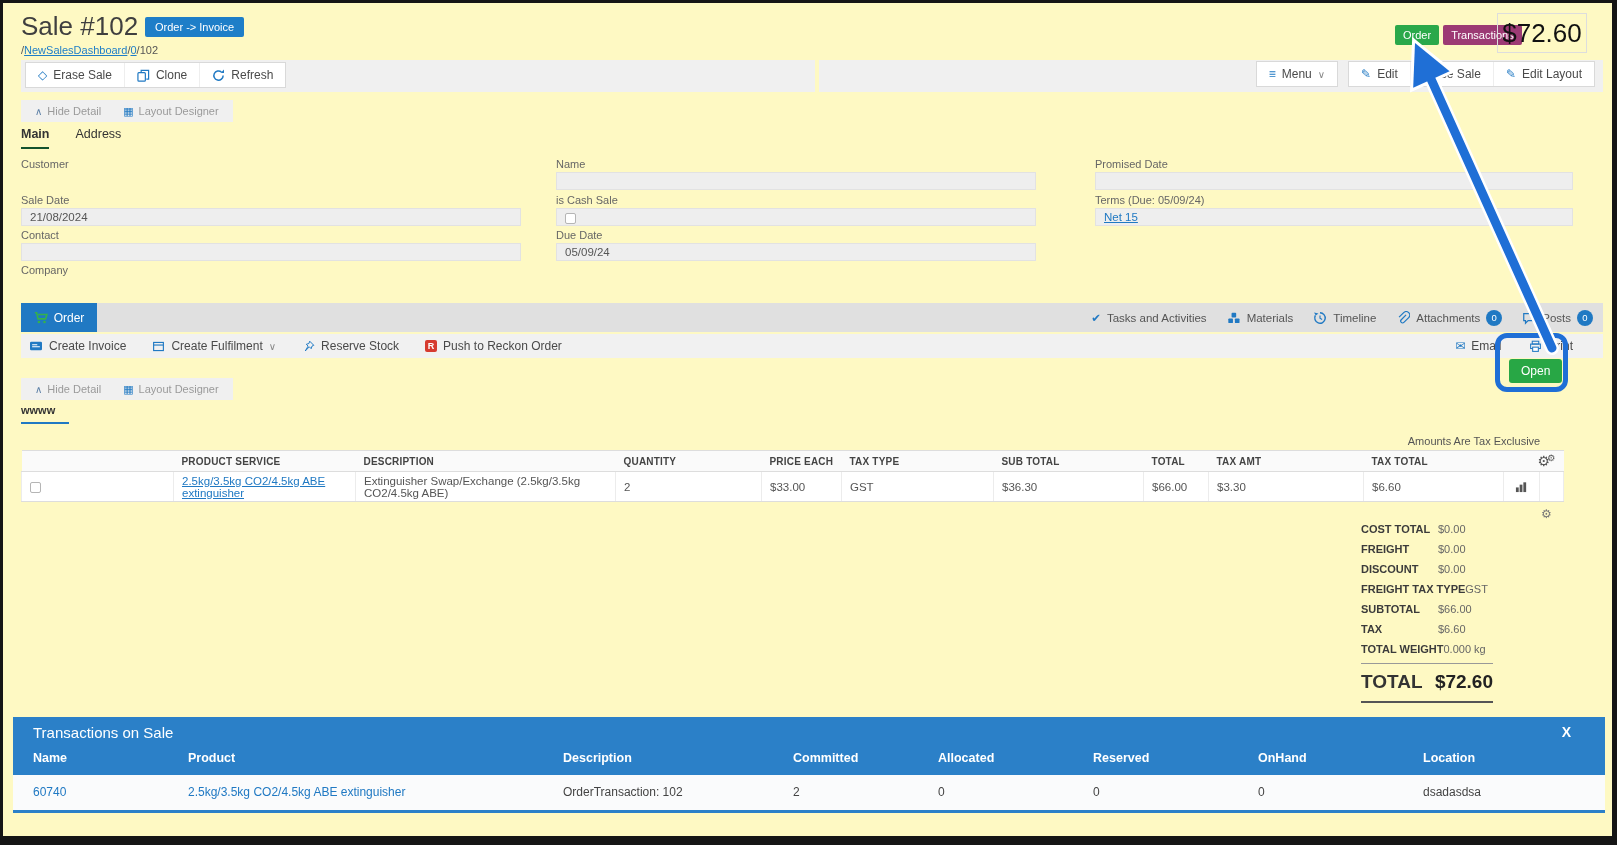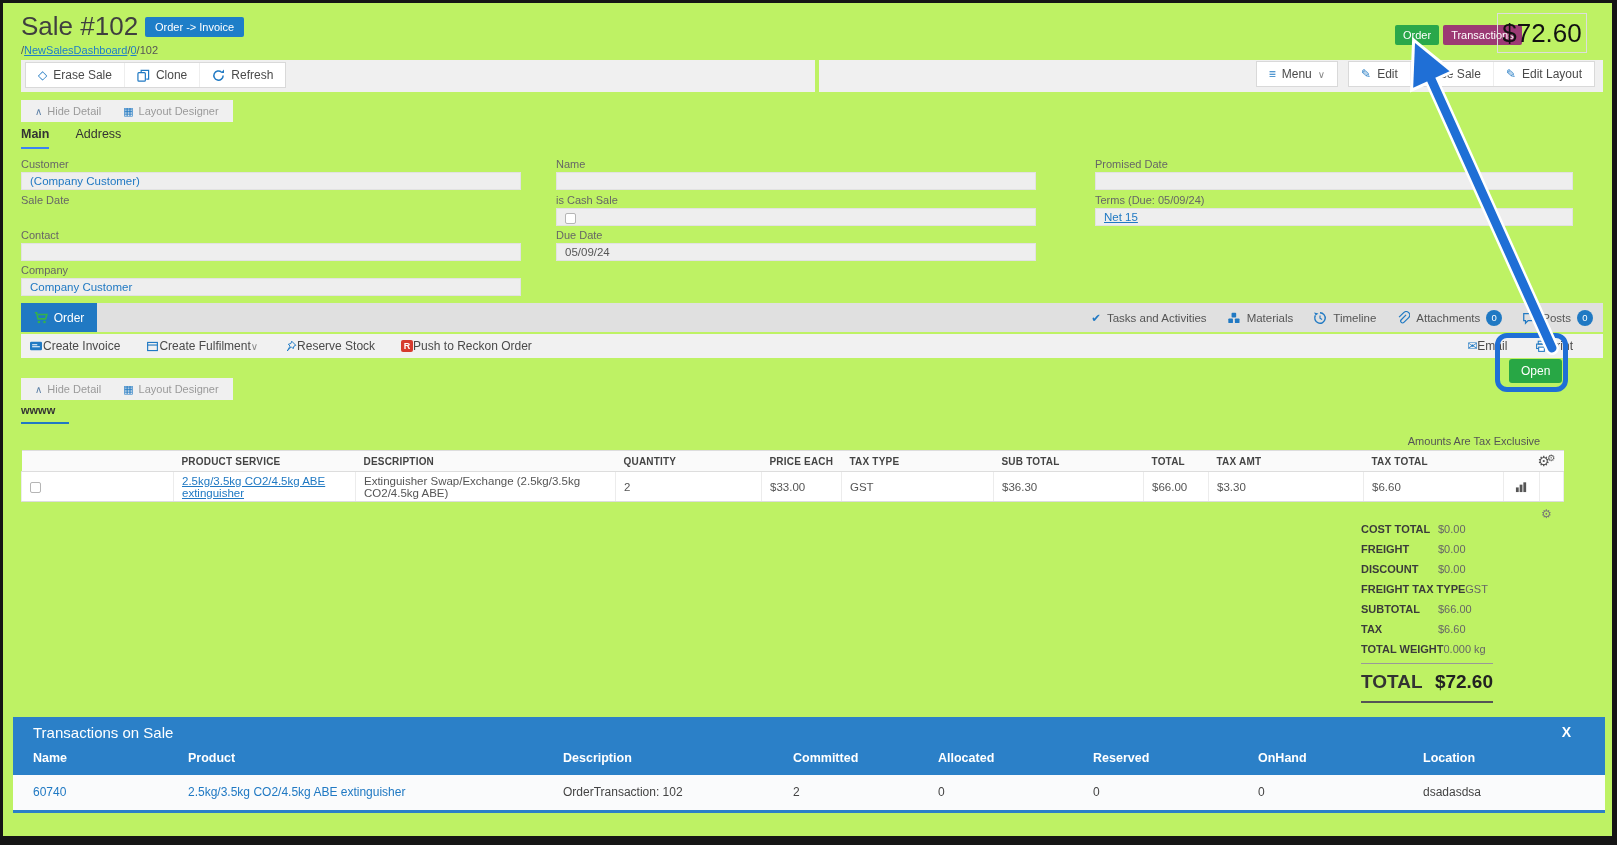--- a/index.html
+++ b/index.html
@@ -1,18 +1,18 @@
 <!DOCTYPE html>
 <html><head>
 <meta charset="utf-8">
 <style>
   * { margin:0; padding:0; box-sizing:border-box; }
   html,body { background:#fff; }
   body { font-family:"Liberation Sans","DejaVu Sans",sans-serif; color:#444; }
-  .page { position:relative; width:1617px; height:845px; background:#bef264; overflow:hidden;
+  .page { position:relative; width:1617px; height:845px; background:#fef9c3; overflow:hidden;
           border:3px solid #151515; border-right-width:5px; border-bottom-width:9px; }
 
   
   .page-title { position:absolute; left:18px; top:8px; font-size:26px; color:#3f3f3f; }
   .flow-badge { position:absolute; left:142px; top:14px; background:#1e7ec8; color:#fff;
                 font-size:11px; padding:4px 10px; border-radius:2px; }
   .breadcrumb { position:absolute; left:18px; top:41px; font-size:11px; color:#555; }
   .breadcrumb a { color:#1e7ec8; text-decoration:underline; cursor:pointer; }
   .top-badges { position:absolute; left:1392px; top:22px; display:flex; gap:4px; }
   .badge-order { background:#2aa84a; color:#fff; font-size:11px; padding:4px 8px; border-radius:2px; }
@@ -33,21 +33,21 @@
   .grp { display:flex; background:#fff; border:1px solid #d9d9d9; }
 
   
   .detail-bar { position:absolute; left:18px; height:22px; background:#f0f0f0; display:inline-flex;
                 align-items:center; gap:22px; padding:0 14px; }
   .detail-btn { font-size:11px; color:#9a9a9a; display:flex; align-items:center; gap:5px; cursor:pointer; white-space:nowrap; }
   .detail-ic { color:#5b7fa6; font-size:10px; }
   .grid-ic { color:#2079c3; font-size:11px; }
   .tabs { position:absolute; left:18px; top:124px; display:flex; gap:26px; font-size:12.5px; color:#333; }
   .tab { padding-bottom:6px; cursor:pointer; }
-  .tab.active { border-bottom:2px solid #3b82f6; font-weight:bold; }
+  .tab.active { border-bottom:2px solid #14532d; font-weight:bold; }
 
   
   .f-label { position:absolute; font-size:11px; color:#666; }
   .f-field { position:absolute; height:18px; background:#eee; border:1px solid #e2e2e2; font-size:11.5px;
              line-height:16px; padding-left:8px; color:#555; }
   .f-field.link { color:#2079c3; cursor:pointer; }
   .cb { display:inline-block; width:11px; height:11px; border:1px solid #b5b5b5; background:#fff;
         border-radius:2px; vertical-align:middle; }
   .f-field .cb { margin-top:2px; }
 
@@ -57,21 +57,21 @@
   .order-tab { width:76px; height:29px; background:#2079c3; color:#fff; font-size:12px; display:flex;
                align-items:center; justify-content:center; gap:6px; cursor:pointer; }
   .ob-links { margin-left:auto; display:flex; align-items:center; gap:20px; padding-right:10px; }
   .ob-link { display:flex; align-items:center; gap:6px; font-size:11.5px; color:#555; cursor:pointer; white-space:nowrap; }
   .count-badge { background:#2079c3; color:#fff; font-size:9.5px; width:16px; height:16px; border-radius:50%;
                  display:inline-flex; align-items:center; justify-content:center; }
   .action-bar { position:absolute; left:18px; top:331px; width:1582px; height:24px; background:#f1f1f1;
                 display:flex; align-items:center; }
   .ab-left { display:flex; gap:26px; padding-left:8px; }
   .ab-right { margin-left:auto; display:flex; gap:28px; padding-right:30px; }
-  .ab-item { display:flex; align-items:center; font-size:12px; color:#4a4a4a; cursor:pointer; white-space:nowrap; }
+  .ab-item { display:flex; align-items:center; gap:6px; font-size:12px; color:#4a4a4a; cursor:pointer; white-space:nowrap; }
   .reckon-ic { width:12px; height:12px; background:#d63b2f; color:#fff; font-size:9px; font-weight:bold;
                border-radius:2px; display:inline-flex; align-items:center; justify-content:center; }
   .open-btn { position:absolute; left:1506px; top:356px; background:#28a745; color:#fff; font-size:12px;
               padding:5px 12px; border-radius:3px; cursor:pointer; z-index:30; }
 
   .line-tab { position:absolute; left:18px; top:401px; font-size:11px; font-weight:bold; color:#333; }
   .line-tab-underline { position:absolute; left:18px; top:419px; width:48px; height:2px; background:#2079c3; }
 
   .tax-excl { position:absolute; left:1380px; top:432px; width:182px; display:flex; justify-content:flex-end;
               align-items:center; gap:5px; font-size:11px; color:#555;flex-direction:column; }
@@ -188,26 +188,25 @@
       <span>Layout Designer</span>
     </div>
   </div>
 
   <div class="tabs">
     <div class="tab active">Main</div>
     <div class="tab">Address</div>
   </div>
 
   <div class="f-label" style="left:18px; top:155px;">Customer</div>
-  <div class="f-field link" style="left:18px; top:169px; width:500px;">(Company Customer)</div>
   <div class="f-label" style="left:18px; top:191px;">Sale Date</div>
+  <div class="f-field" style="left:18px; top:205px; width:500px;">21/08/2024</div>
   <div class="f-label" style="left:18px; top:226px;">Contact</div>
   <div class="f-field" style="left:18px; top:240px; width:500px;"></div>
   <div class="f-label" style="left:18px; top:261px;">Company</div>
-  <div class="f-field link" style="left:18px; top:275px; width:500px;">Company Customer</div>
 
   <div class="f-label" style="left:553px; top:155px;">Name</div>
   <div class="f-field" style="left:553px; top:169px; width:480px;"></div>
   <div class="f-label" style="left:553px; top:191px;">is Cash Sale</div>
   <div class="f-field" style="left:553px; top:205px; width:480px;"><span class="cb"></span></div>
   <div class="f-label" style="left:553px; top:226px;">Due Date</div>
   <div class="f-field" style="left:553px; top:240px; width:480px;">05/09/24</div>
 
   <div class="f-label" style="left:1092px; top:155px;">Promised Date</div>
   <div class="f-field" style="left:1092px; top:169px; width:478px;"></div>

